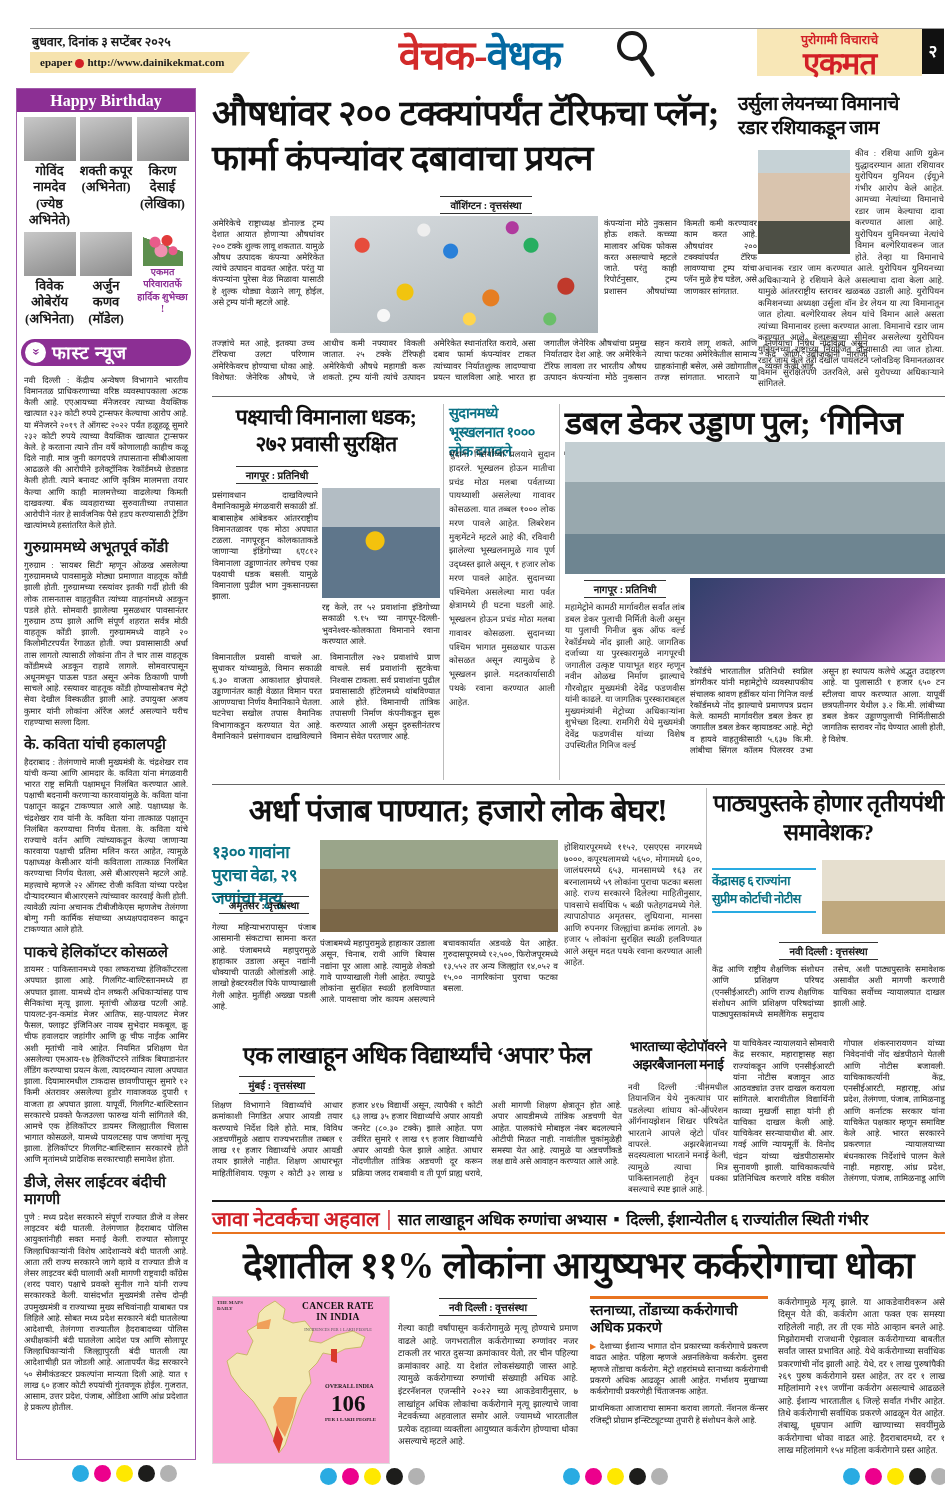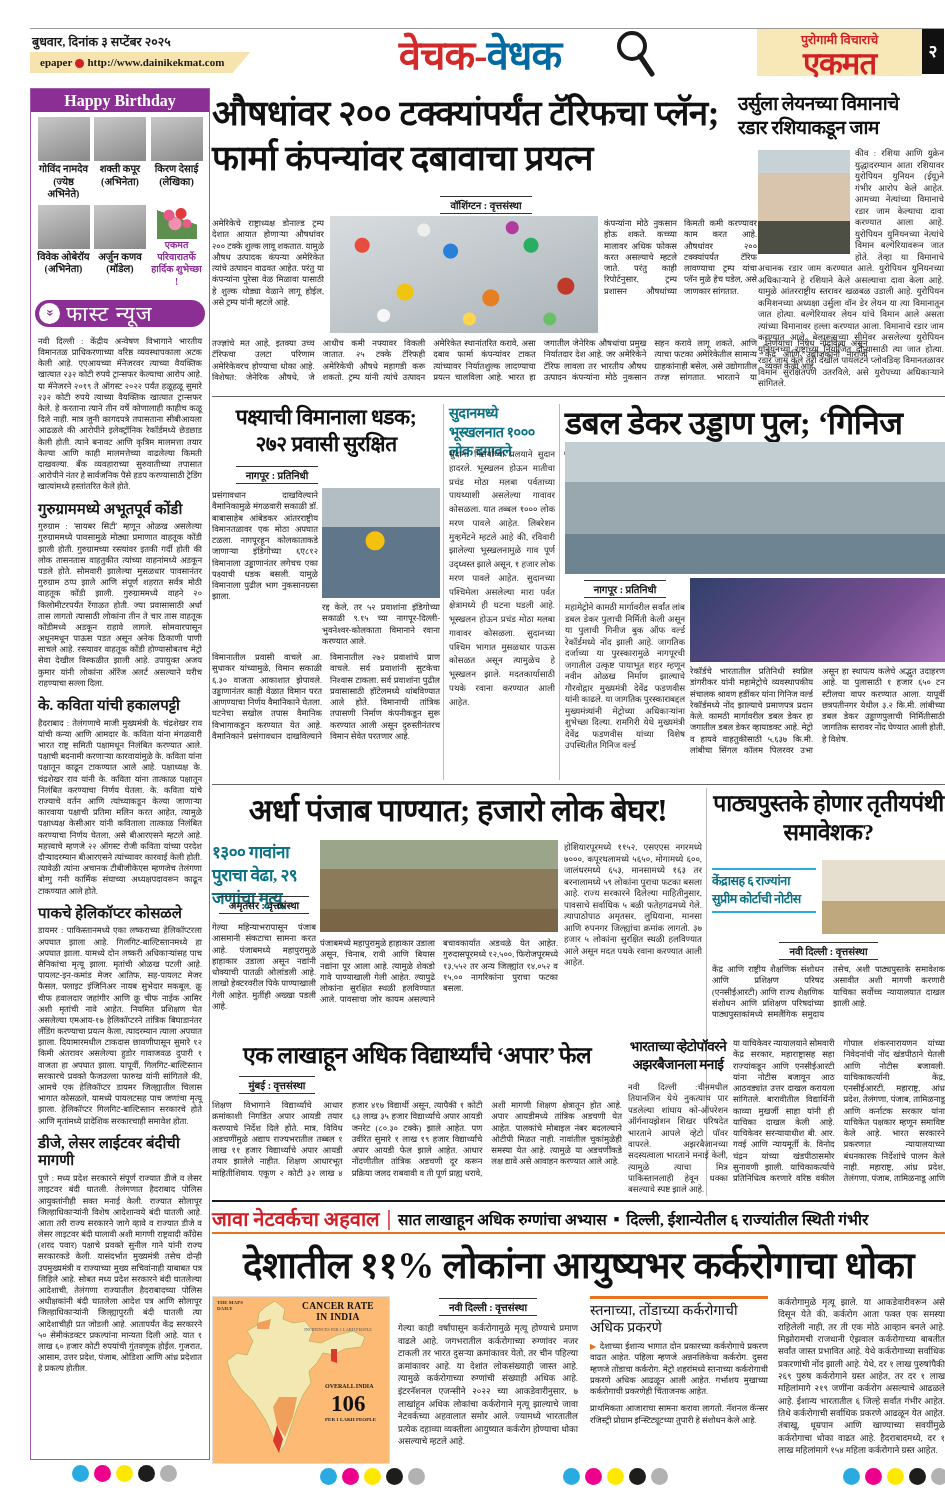--- a/index.html
+++ b/index.html
@@ -24,33 +24,33 @@
   .masthead-box{background:#f8e7b7;text-align:center;padding-top:2px;}
   .masthead-tag{color:#d21f26;font-weight:bold;font-size:12.5px;}
   .masthead{color:#d21f26;font-weight:bold;font-size:31px;line-height:1.0;letter-spacing:-1px;}
   .pagebox{background:#111;color:#fff;font-size:17px;font-weight:bold;text-align:center;}
   
   .sidebar{border:1px solid #a05aaa;}
   .bday-head{background:#8c2f94;color:#fff;font-weight:bold;font-size:16px;text-align:center;line-height:23px;}
   .bday-grid{display:flex;flex-wrap:wrap;justify-content:space-between;padding:5px 6px 2px 6px;}
   .bday-cell{width:53px;text-align:center;margin-bottom:4px;}
   .bday-photo{width:52px;height:44px;background:linear-gradient(160deg,#c8c8c8,#8a8a8a);margin:0 auto;}
-  .bday-name{font-size:10px;font-weight:bold;line-height:1.25;margin-top:2px;font-family:Liberation Serif, serif;}
+  .bday-name{font-size:13px;font-weight:bold;line-height:1.25;margin-top:2px;font-family:Liberation Serif, serif;}
   .bouquet{width:40px;height:34px;margin:0 auto;
      background:radial-gradient(circle at 30% 30%,#e85b8a 0 5px,transparent 6px),
                 radial-gradient(circle at 60% 25%,#e23b3b 0 5px,transparent 6px),
                 radial-gradient(circle at 45% 55%,#f08fb0 0 6px,transparent 7px),
                 radial-gradient(circle at 75% 55%,#e85b8a 0 4px,transparent 5px),
                 linear-gradient(200deg,transparent 40%,#5d8f4e 41% 100%);}
   .wish{font-size:9.5px;font-weight:bold;color:#8c2f94;text-align:center;line-height:1.3;}
   .fn-pill{display:flex;align-items:center;background:#8c2f94;border-radius:14px;height:27px;margin:6px 4px;}
   .fn-circ{width:21px;height:21px;border-radius:50%;background:#fff;color:#8c2f94;font-weight:bold;
            margin:0 6px 0 4px;display:flex;align-items:center;justify-content:center;}
   .fn-circ span{transform:rotate(90deg);font-size:14px;line-height:1;}
-  .fn-title{color:#fff;font-weight:normal;font-size:21px;letter-spacing:1px;}
+  .fn-title{color:#fff;font-weight:bold;font-size:18px;letter-spacing:1px;}
   .fn-art{padding:3px 7px 5px 7px;}
   .fn-h{font-weight:bold;font-size:15px;line-height:1.18;margin-bottom:3px;}
   .fn-b{font-size:8.3px;line-height:1.35;text-align:justify;color:#222;}
   
   .dots{display:flex;gap:5px;}
   .dots i{width:17px;height:17px;border-radius:50%;display:block;}
   .d-c{background:#29abe2}.d-m{background:#ec008c}.d-y{background:#ffe800}.d-k{background:#1d1d1b}.d-g{background:#b2b2b2}
   
   .pills{background:
       radial-gradient(circle at 12% 25%,#e74c3c 0 7px,transparent 8px),
@@ -72,23 +72,23 @@
   .officials{background:linear-gradient(135deg,#31406b,#7a4f93 70%,#a86fb8);}
   .flood{background:linear-gradient(180deg,#9aa58a 0 32%,#8c7b5a 32% 75%,#7a6647 75% 100%);}
   .court{background:linear-gradient(180deg,#e6dfcf 0 55%,#bfa87e 55% 100%);}
   
   .banner{border-top:2px solid #1a1a1a;border-bottom:2px solid #e8731f;display:flex;align-items:center;gap:7px;padding-top:3px;}
   .banner .red{color:#d21f26;font-weight:bold;font-size:20px;}
   .banner .blk{color:#111;font-weight:bold;font-size:15.5px;}
   .banner .sq{color:#111;font-size:9px;}
   
   .cbox{border-top:3px solid #e8731f;padding-top:4px;}
-  .cbox-h{font-weight:normal;font-size:14px;line-height:1.2;color:#111;}
+  .cbox-h{font-weight:bold;font-size:14px;line-height:1.2;color:#111;}
   .arrow{color:#e8731f;font-size:8px;}
-  .map{background:#fdba74;border:1px solid #ddd;}
+  .map{background:#f9a8d4;border:1px solid #ddd;}
   .map-brand{font-size:5px;font-weight:bold;color:#333;line-height:1.1;}
   .map-title{font-size:9.5px;font-weight:bold;letter-spacing:.3px;color:#111;text-align:center;line-height:1.15;}
   .map-sub{font-size:4.3px;color:#555;text-align:center;}
   .map-ov-l{font-size:6px;font-weight:bold;color:#222;}
   .map-ov-v{font-size:23px;font-weight:bold;color:#111;line-height:1;}
   .map-ov-u{font-size:5px;font-weight:bold;color:#222;}
 </style>
 </head>
 <body>
 
@@ -103,21 +103,21 @@
     <circle cx="22" cy="18" r="13" fill="none" stroke="#1a1a1a" stroke-width="4"></circle>
     <line x1="30" y1="28" x2="42" y2="46" stroke="#1a1a1a" stroke-width="5" stroke-linecap="round"></line>
   </svg>
 
   <div class="abs masthead-box" style="left:757px;top:29px;width:165px;height:45px;">
     <div class="masthead-tag">पुरोगामी विचाराचे</div>
     <div class="masthead">एकमत</div>
   </div>
   <div class="abs pagebox" style="left:922px;top:29px;width:22px;height:45px;line-height:45px;">२</div>
 
-  <div class="abs sidebar" style="left:30px;top:88px;width:178px;height:1370px;">
+  <div class="abs sidebar" style="left:16px;top:88px;width:178px;height:1370px;">
 
     <div class="bday-head">Happy Birthday</div>
     <div class="bday-grid">
       <div class="bday-cell">
         <div class="bday-photo"></div>
         <div class="bday-name"><span>गोविंद नामदेव</span><br><span>(ज्येष्ठ अभिनेते)</span></div>
       </div>
       <div class="bday-cell">
         <div class="bday-photo"></div>
         <div class="bday-name"><span>शक्ती कपूर</span><br><span>(अभिनेता)</span></div>

